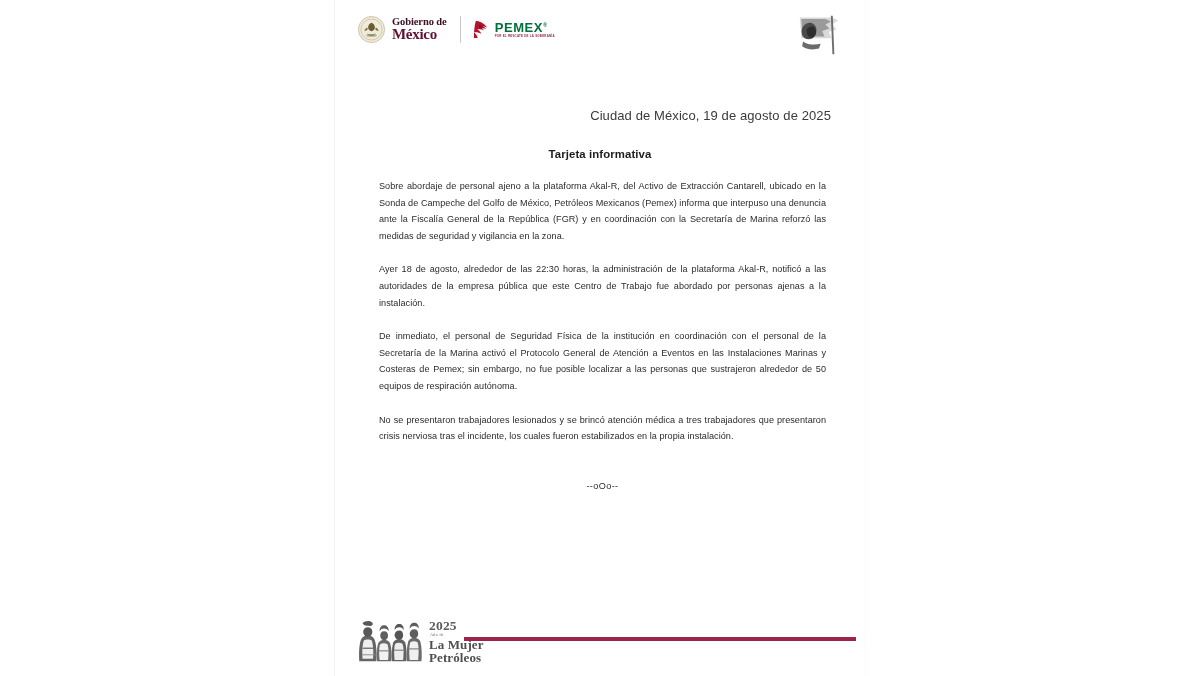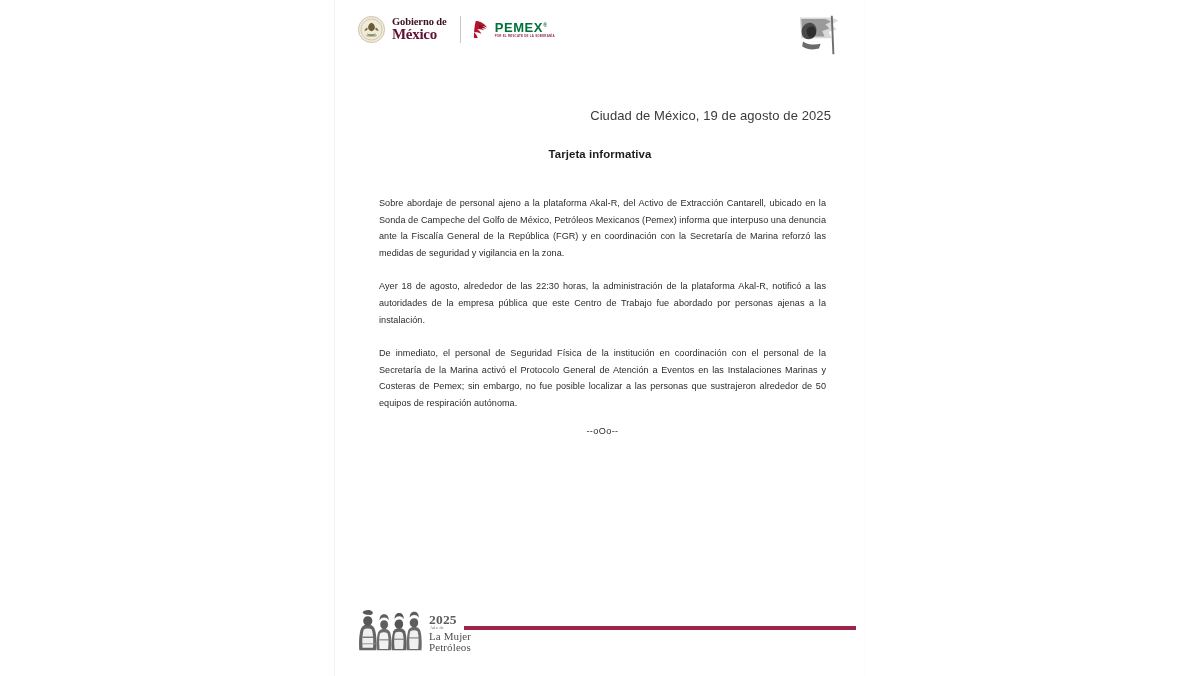--- a/index.html
+++ b/index.html
@@ -144,48 +144,48 @@
     left: 0;
     right: 0;
     text-align: center;
     font-size: 11.4px;
     font-weight: 700;
     color: #1d1d1b;
     letter-spacing: 0.1px;
   }
   .doc-body {
     position: absolute;
-    top: 195px;
+    top: 178px;
     left: 44px;
     width: 447px;
   }
   .para {
     font-size: 9.1px;
     line-height: 16.6px;
     color: #2b2b2b;
     text-align: justify;
     text-justify: inter-word;
     margin: 0 0 17px 0;
     letter-spacing: 0.04px;
   }
   .para:last-of-type { margin-bottom: 0; }
   .endmark {
     text-align: center;
     font-size: 9.1px;
     color: #2b2b2b;
-    margin-top: 14px;
+    margin-top: 36px;
     letter-spacing: 0.4px;
   }
 
   
   .doc-footer {
     position: absolute;
     left: 0;
     right: 0;
-    bottom: 16px;
+    bottom: 5px;
     height: 62px;
   }
   .footer-logo {
     position: absolute;
     left: 21px;
     bottom: 3px;
     display: flex;
     align-items: flex-end;
   }
   .women-art { width: 72px; height: 50px; display: block; }
@@ -206,22 +206,22 @@
   .footer-words .fa {
     display: block;
     font-size: 4.2px;
     letter-spacing: 0.3px;
     color: #6a6a6a;
     margin: 0 0 0 1px;
   }
   .footer-words .fm,
   .footer-words .fi {
     display: block;
-    font-size: 11px;
-    font-weight: 400;
+    font-size: 13px;
+    font-weight: 700;
     color: #4f4f4f;
     letter-spacing: 0.1px;
   }
   .footer-rule {
     position: absolute;
     left: 129px;
     right: 9px;
     bottom: 30px;
     height: 4px;
     background: #9d2449;
@@ -283,20 +283,21 @@
     </div>
 
     <div class="dateline">Ciudad de México, 19 de agosto de 2025</div>
 
     <div class="doc-title">Tarjeta informativa</div>
 
     <div class="doc-body">
       <p class="para">Sobre abordaje de personal ajeno a la plataforma Akal-R, del Activo de Extracción Cantarell, ubicado en la Sonda de Campeche del Golfo de México, Petróleos Mexicanos (Pemex) informa que interpuso una denuncia ante la Fiscalía General de la República (FGR) y en coordinación con la Secretaría de Marina reforzó las medidas de seguridad y vigilancia en la zona.</p>
       <p class="para">Ayer 18 de agosto, alrededor de las 22:30 horas, la administración de la plataforma Akal-R, notificó a las autoridades de la empresa pública que este Centro de Trabajo fue abordado por personas ajenas a la instalación.</p>
       <p class="para">De inmediato, el personal de Seguridad Física de la institución en coordinación con el personal de la Secretaría de la Marina activó el Protocolo General de Atención a Eventos en las Instalaciones Marinas y Costeras de Pemex; sin embargo, no fue posible localizar a las personas que sustrajeron alrededor de 50 equipos de respiración autónoma.</p>
+      <p class="para">No se presentaron trabajadores lesionados y se brincó atención médica a tres trabajadores que presentaron crisis nerviosa tras el incidente, los cuales fueron estabilizados en la propia instalación.</p>
       <div class="endmark">--oOo--</div>
     </div>
 
     <div class="doc-footer">
 
       <div class="footer-logo">
         <svg class="women-art" viewBox="0 0 110 76">
           <rect width="110" height="76" fill="#ffffff"></rect>
 
           <g fill="#585858">

